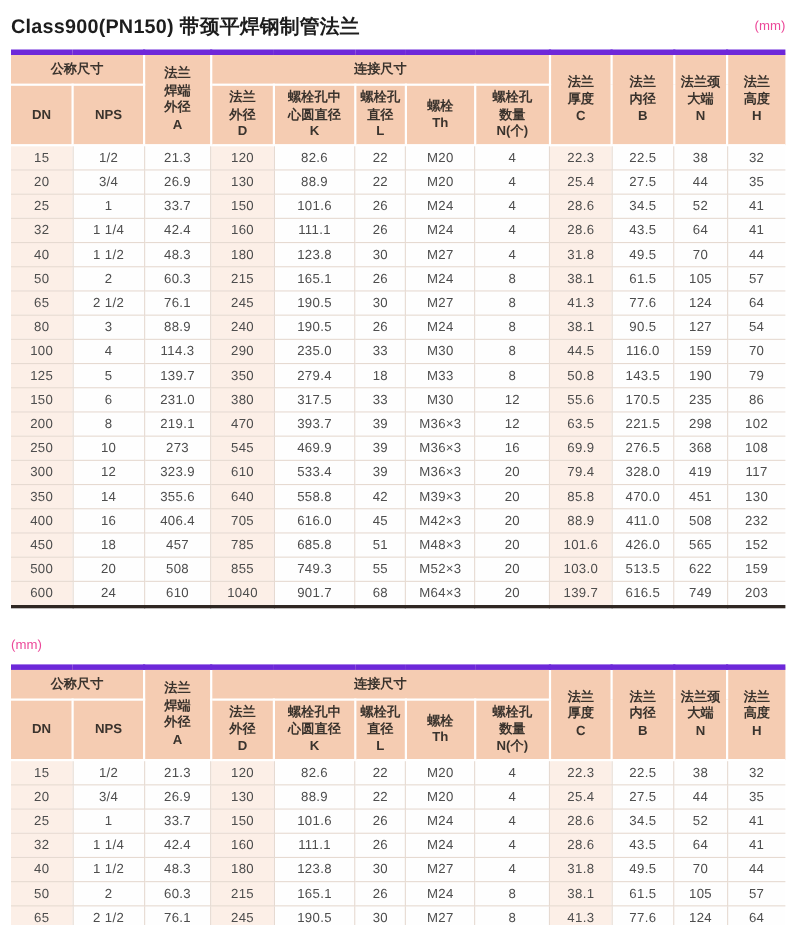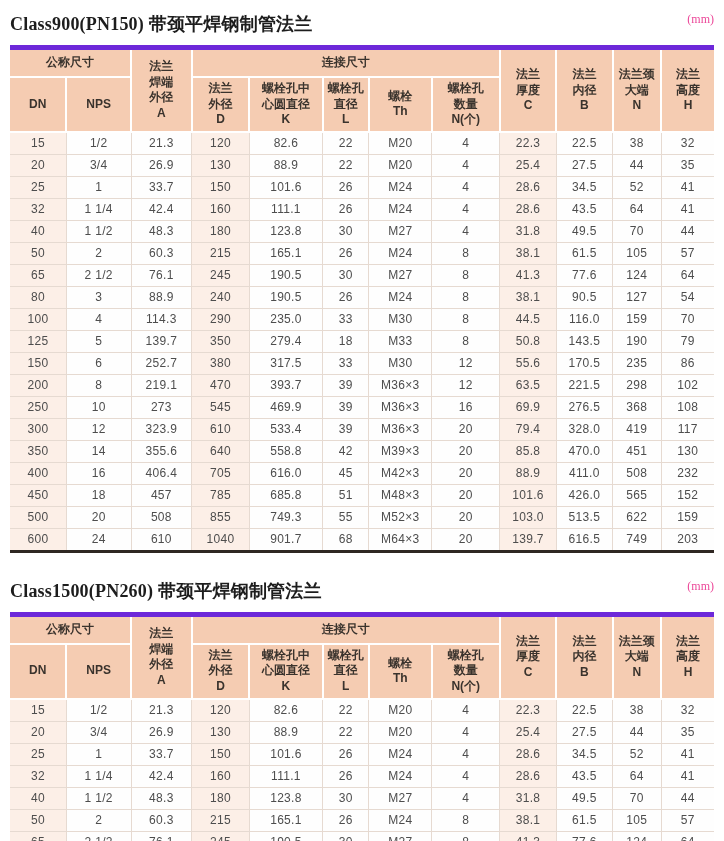--- a/index.html
+++ b/index.html
@@ -12,23 +12,22 @@
     width: 724px;
     box-sizing: border-box;
     padding: 6px 10px 16px 10px;
     background: #ffffff;
   }
   .section { margin-bottom: 26px; }
   .section:last-child { margin-bottom: 0; }
   .title-row {
     display: flex;
     justify-content: space-between;
-    align-items: flex-start;
+    align-items: center;
     margin: 6px 0 9px 0;
-    font-family: Liberation Serif, serif;
   }
   .title {
     font-size: 18px;
     font-weight: bold;
     color: #1d1d1d;
     margin: 0;
     letter-spacing: 0.2px;
   }
   .unit {
     font-size: 12px;
@@ -277,21 +276,21 @@
             <td>M33</td>
             <td>8</td>
             <td>50.8</td>
             <td>143.5</td>
             <td>190</td>
             <td>79</td>
           </tr>
           <tr>
             <td>150</td>
             <td>6</td>
-            <td>252.7</td>
+            <td>231.0</td>
             <td>380</td>
             <td>317.5</td>
             <td>33</td>
             <td>M30</td>
             <td>12</td>
             <td>55.6</td>
             <td>170.5</td>
             <td>235</td>
             <td>86</td>
           </tr>
@@ -406,21 +405,20 @@
             <td>616.5</td>
             <td>749</td>
             <td>203</td>
           </tr>
         </tbody>
     </table>
   </section>
 
   <section class="section">
     <div class="title-row">
-      <h1 class="title">Class1500(PN260) 带颈平焊钢制管法兰</h1>
       <span class="unit">(mm)</span>
     </div>
     <table class="spec">
       <colgroup>
         <col style="width:8%">
           <col style="width:9.2%">
           <col style="width:8.6%">
         <col style="width:8.2%">
           <col style="width:10.4%">
           <col style="width:6.6%">

